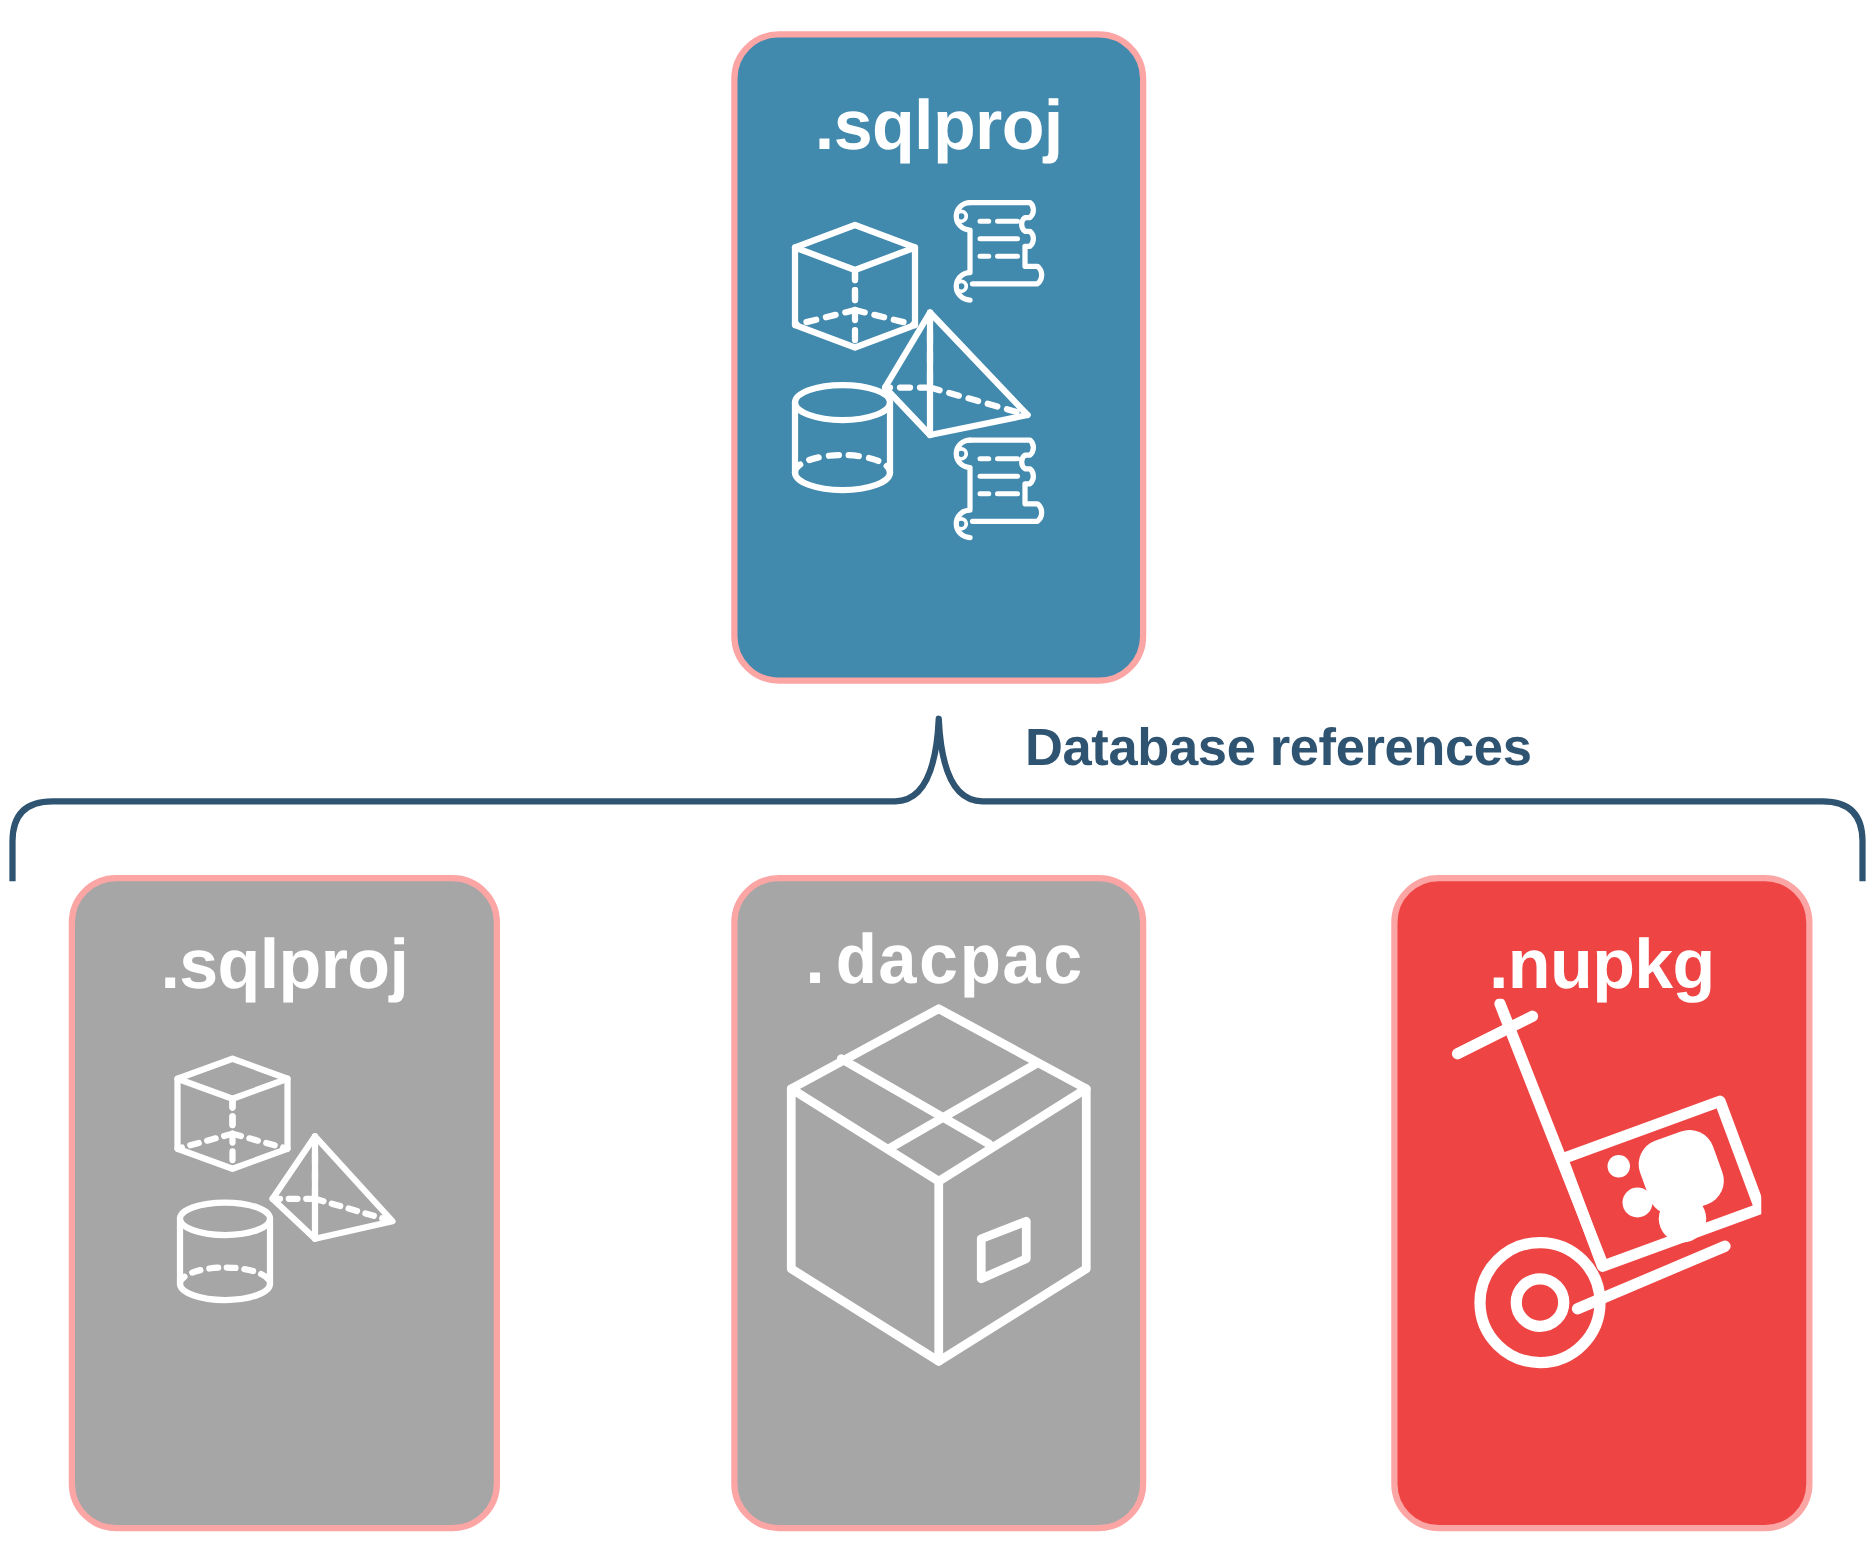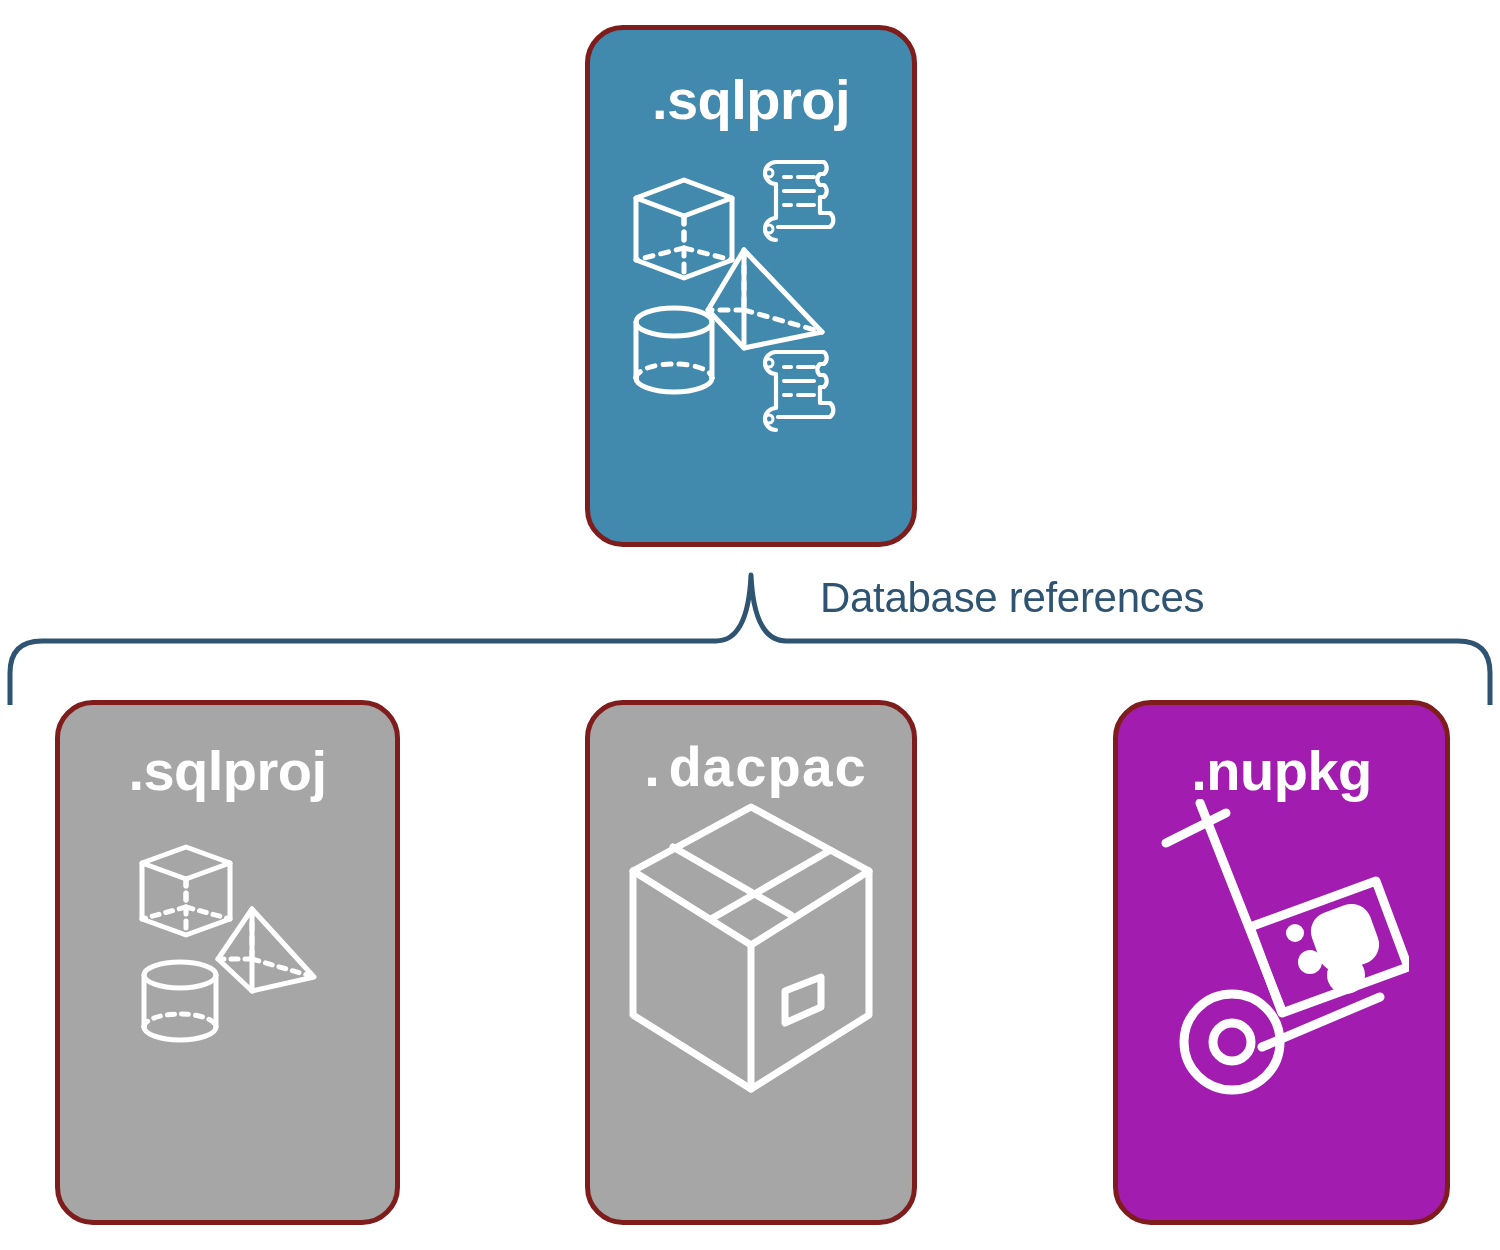--- a/index.html
+++ b/index.html
@@ -16,21 +16,21 @@
   }
   #stage {
     position: absolute;
     left: 0; top: 0;
     width: 1500px;
     height: 1250px;
   }
   .card {
     position: absolute;
     box-sizing: border-box;
-    border: 5px solid #7f1d1d;
+    border: 5px solid #fca5a5;
     border-radius: 38px;
     display: flex;
     flex-direction: column;
     align-items: center;
   }
   .card-title {
     font-size: 56px;
     font-weight: bold;
     color: #ffffff;
     letter-spacing: -0.5px;
@@ -73,41 +73,41 @@
     height: 525px;
     background: #a6a6a6;
     padding-top: 38px;
     font-family: Liberation Mono, monospace;
   }
   #card-nupkg {
     left: 1113px;
     top: 700px;
     width: 337px;
     height: 525px;
-    background: #a21caf;
+    background: #ef4444;
     padding-top: 38px;
   }
 
   
   #bracket {
     position: absolute;
     left: 0;
     top: 545px;
     width: 1500px;
     height: 160px;
     pointer-events: none;
   }
 
   
   #ref-label {
     position: absolute;
     left: 814px;
     top: 576px;
     font-size: 42px;
-    font-weight: normal;
+    font-weight: bold;
     color: #2e5472;
     letter-spacing: -0.3px;
     white-space: nowrap;
     background: #ffffff;
     padding: 0 6px;
     line-height: 1.05;
   }
 </style>
 </head>
 <body>

